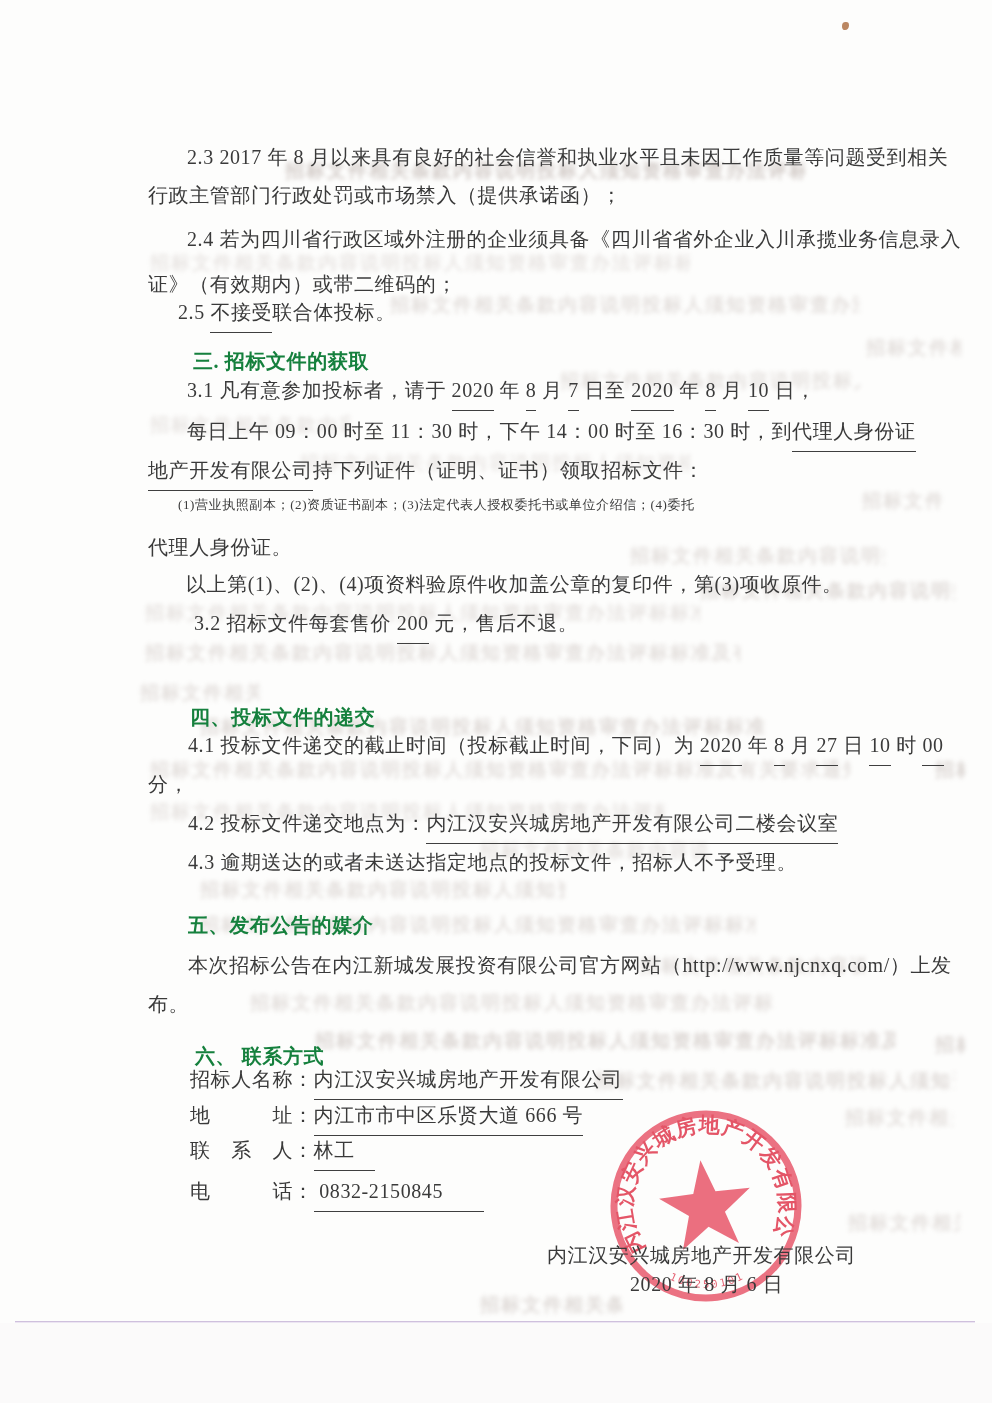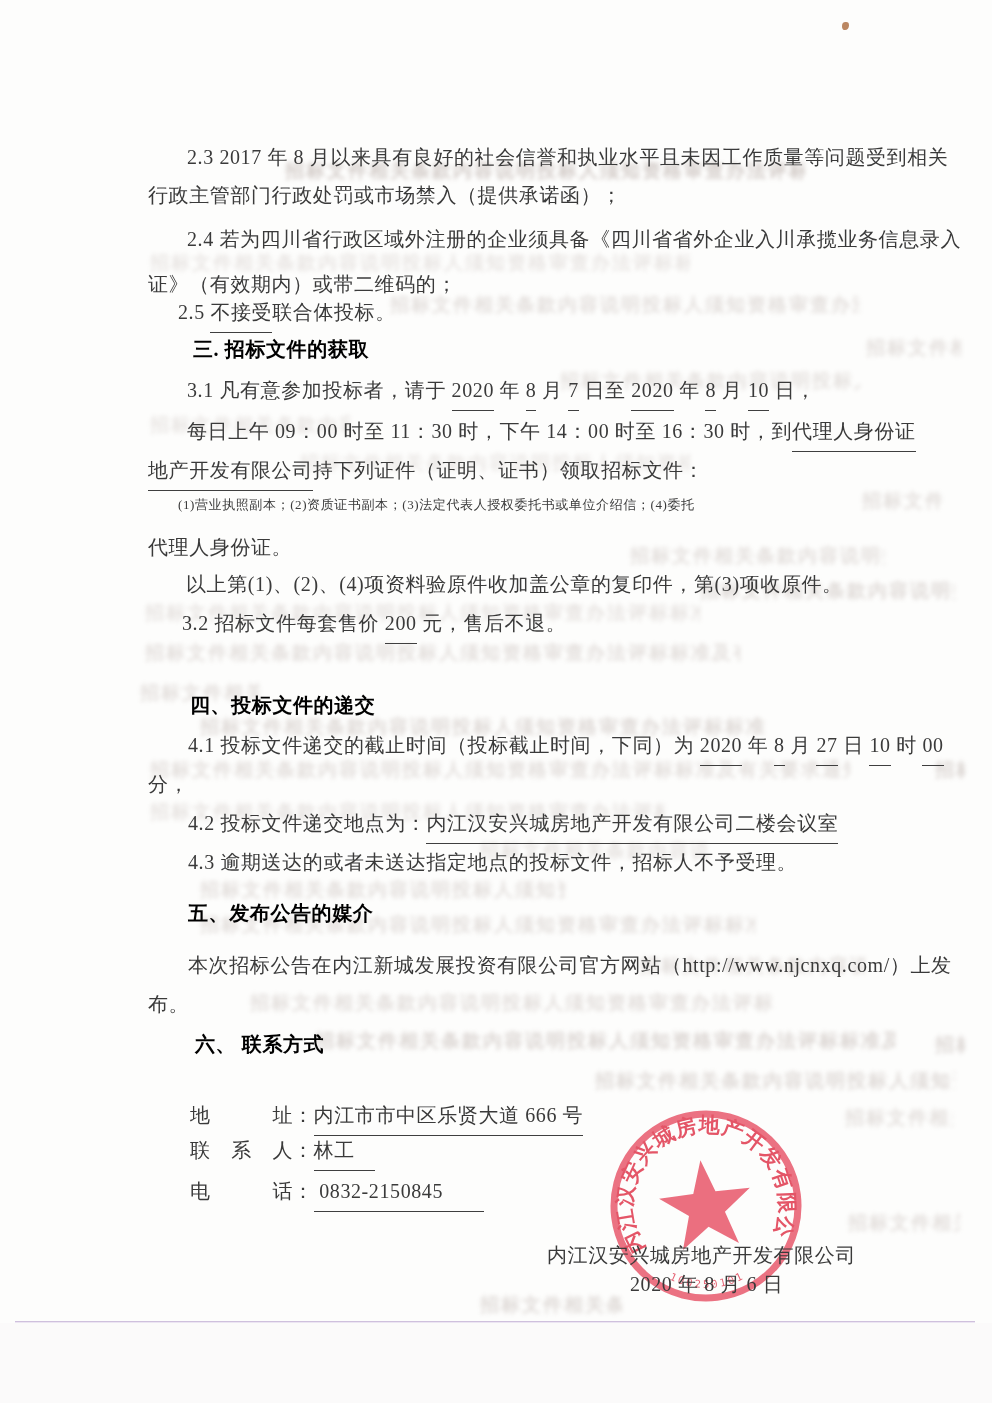--- a/index.html
+++ b/index.html
@@ -12,21 +12,21 @@
     color:#383838;
   }
   .line{
     position:absolute;
     white-space:nowrap;
     font-size:20px;
     line-height:1.25;
     letter-spacing:0.6px;
     color:#3a3a3a;
   }
-  .line.bold{font-weight:bold;color:#000000;}
+  .line.bold{font-weight:bold;color:#15803d;margin-top:12px;}
   .line .u{
     border-bottom:1.5px solid #3f3f3f;
     padding-bottom:9px;
   }
   .ghost{
     position:absolute;
     white-space:nowrap;
     overflow:hidden;
     font-size:19px;
     letter-spacing:2px;
@@ -126,28 +126,29 @@
     <div class="line" style="top: 227px; left: 187px;"><span>2.4 若为四川省行政区域外注册的企业须具备《四川省省外企业入川承揽业务信息录入</span></div>
     <div class="line" style="top: 272px; left: 148px;"><span>证》（有效期内）或带二维码的；</span></div>
     <div class="line" style="top: 300px; left: 178px;"><span>2.5 </span><span class="u">不接受</span><span>联合体投标。</span></div>
     <div class="line bold" style="top: 337px; left: 193px;"><span>三. 招标文件的获取</span></div>
     <div class="line" style="top: 378px; left: 187px;"><span>3.1 凡有意参加投标者，请于 </span><span class="u">2020</span><span> 年 </span><span class="u">8</span><span> 月 </span><span class="u">7</span><span> 日至 </span><span class="u">2020</span><span> 年 </span><span class="u">8</span><span> 月 </span><span class="u">10</span><span> 日，</span></div>
     <div class="line" style="top: 419px; left: 187px;"><span>每日上午 09：00 时至 11：30 时，下午 14：00 时至 16：30 时，到</span><span class="u">代理人身份证</span></div>
     <div class="line" style="top: 458px; left: 148px;"><span class="u">地产开发有限公司</span><span>持下列证件（证明、证书）领取招标文件：</span></div>
     <div class="line" style="top: 497px; left: 178px; font-size: 13px;"><span>(1)营业执照副本；(2)资质证书副本；(3)法定代表人授权委托书或单位介绍信；(4)委托</span></div>
     <div class="line" style="top: 535px; left: 148px;"><span>代理人身份证。</span></div>
     <div class="line" style="top: 572px; left: 186px;"><span>以上第(1)、(2)、(4)项资料验原件收加盖公章的复印件，第(3)项收原件。</span></div>
-    <div class="line" style="top: 611px; left: 182px; text-align: right;"><span>3.2 招标文件每套售价 </span><span class="u">200</span><span> 元，售后不退。</span></div>
+    <div class="line" style="top: 611px; left: 194px; text-align: right;"><span>3.2 招标文件每套售价 </span><span class="u">200</span><span> 元，售后不退。</span></div>
     <div class="line bold" style="top: 693px; left: 190px;"><span>四、投标文件的递交</span></div>
     <div class="line" style="top: 733px; left: 188px;"><span>4.1 投标文件递交的截止时间（投标截止时间，下同）为 </span><span class="u">2020</span><span> 年 </span><span class="u">8</span><span> 月 </span><span class="u">27</span><span> 日 </span><span class="u">10</span><span> 时 </span><span class="u">00</span></div>
     <div class="line" style="top: 772px; left: 148px;"><span>分，</span></div>
     <div class="line" style="top: 811px; left: 188px;"><span>4.2 投标文件递交地点为：</span><span class="u">内江汉安兴城房地产开发有限公司二楼会议室</span></div>
     <div class="line" style="top: 850px; left: 188px;"><span>4.3 逾期送达的或者未送达指定地点的投标文件，招标人不予受理。</span></div>
     <div class="line bold" style="top: 901px; left: 188px;"><span>五、发布公告的媒介</span></div>
     <div class="line" style="top: 953px; left: 188px;"><span>本次招标公告在内江新城发展投资有限公司官方网站（http://www.njcnxq.com/）上发</span></div>
     <div class="line" style="top: 992px; left: 148px;"><span>布。</span></div>
     <div class="line bold" style="top: 1032px; left: 195px;"><span>六、 联系方式</span></div>
+    <div class="line" style="top: 1067px; left: 190px;"><span>招标人名称：</span><span class="u">内江汉安兴城房地产开发有限公司</span></div>
     <div class="line" style="top: 1103px; left: 190px;"><span>地　　　址：</span><span class="u">内江市市中区乐贤大道 666 号</span></div>
     <div class="line" style="top: 1138px; left: 190px;"><span>联　系　人：</span><span class="u">林工　</span></div>
     <div class="line" style="top: 1167px; left: 190px; margin-top: 12px;"><span>电　　　话：</span><span class="u"> 0832-2150845　　</span></div>
     <div class="line" style="top: 1243px; left: 547px;"><span>内江汉安兴城房地产开发有限公司</span></div>
     <div class="line" style="top: 1272px; left: 630px;"><span>2020 年 8 月 6 日</span></div>
   </div>
 
 </body></html>

